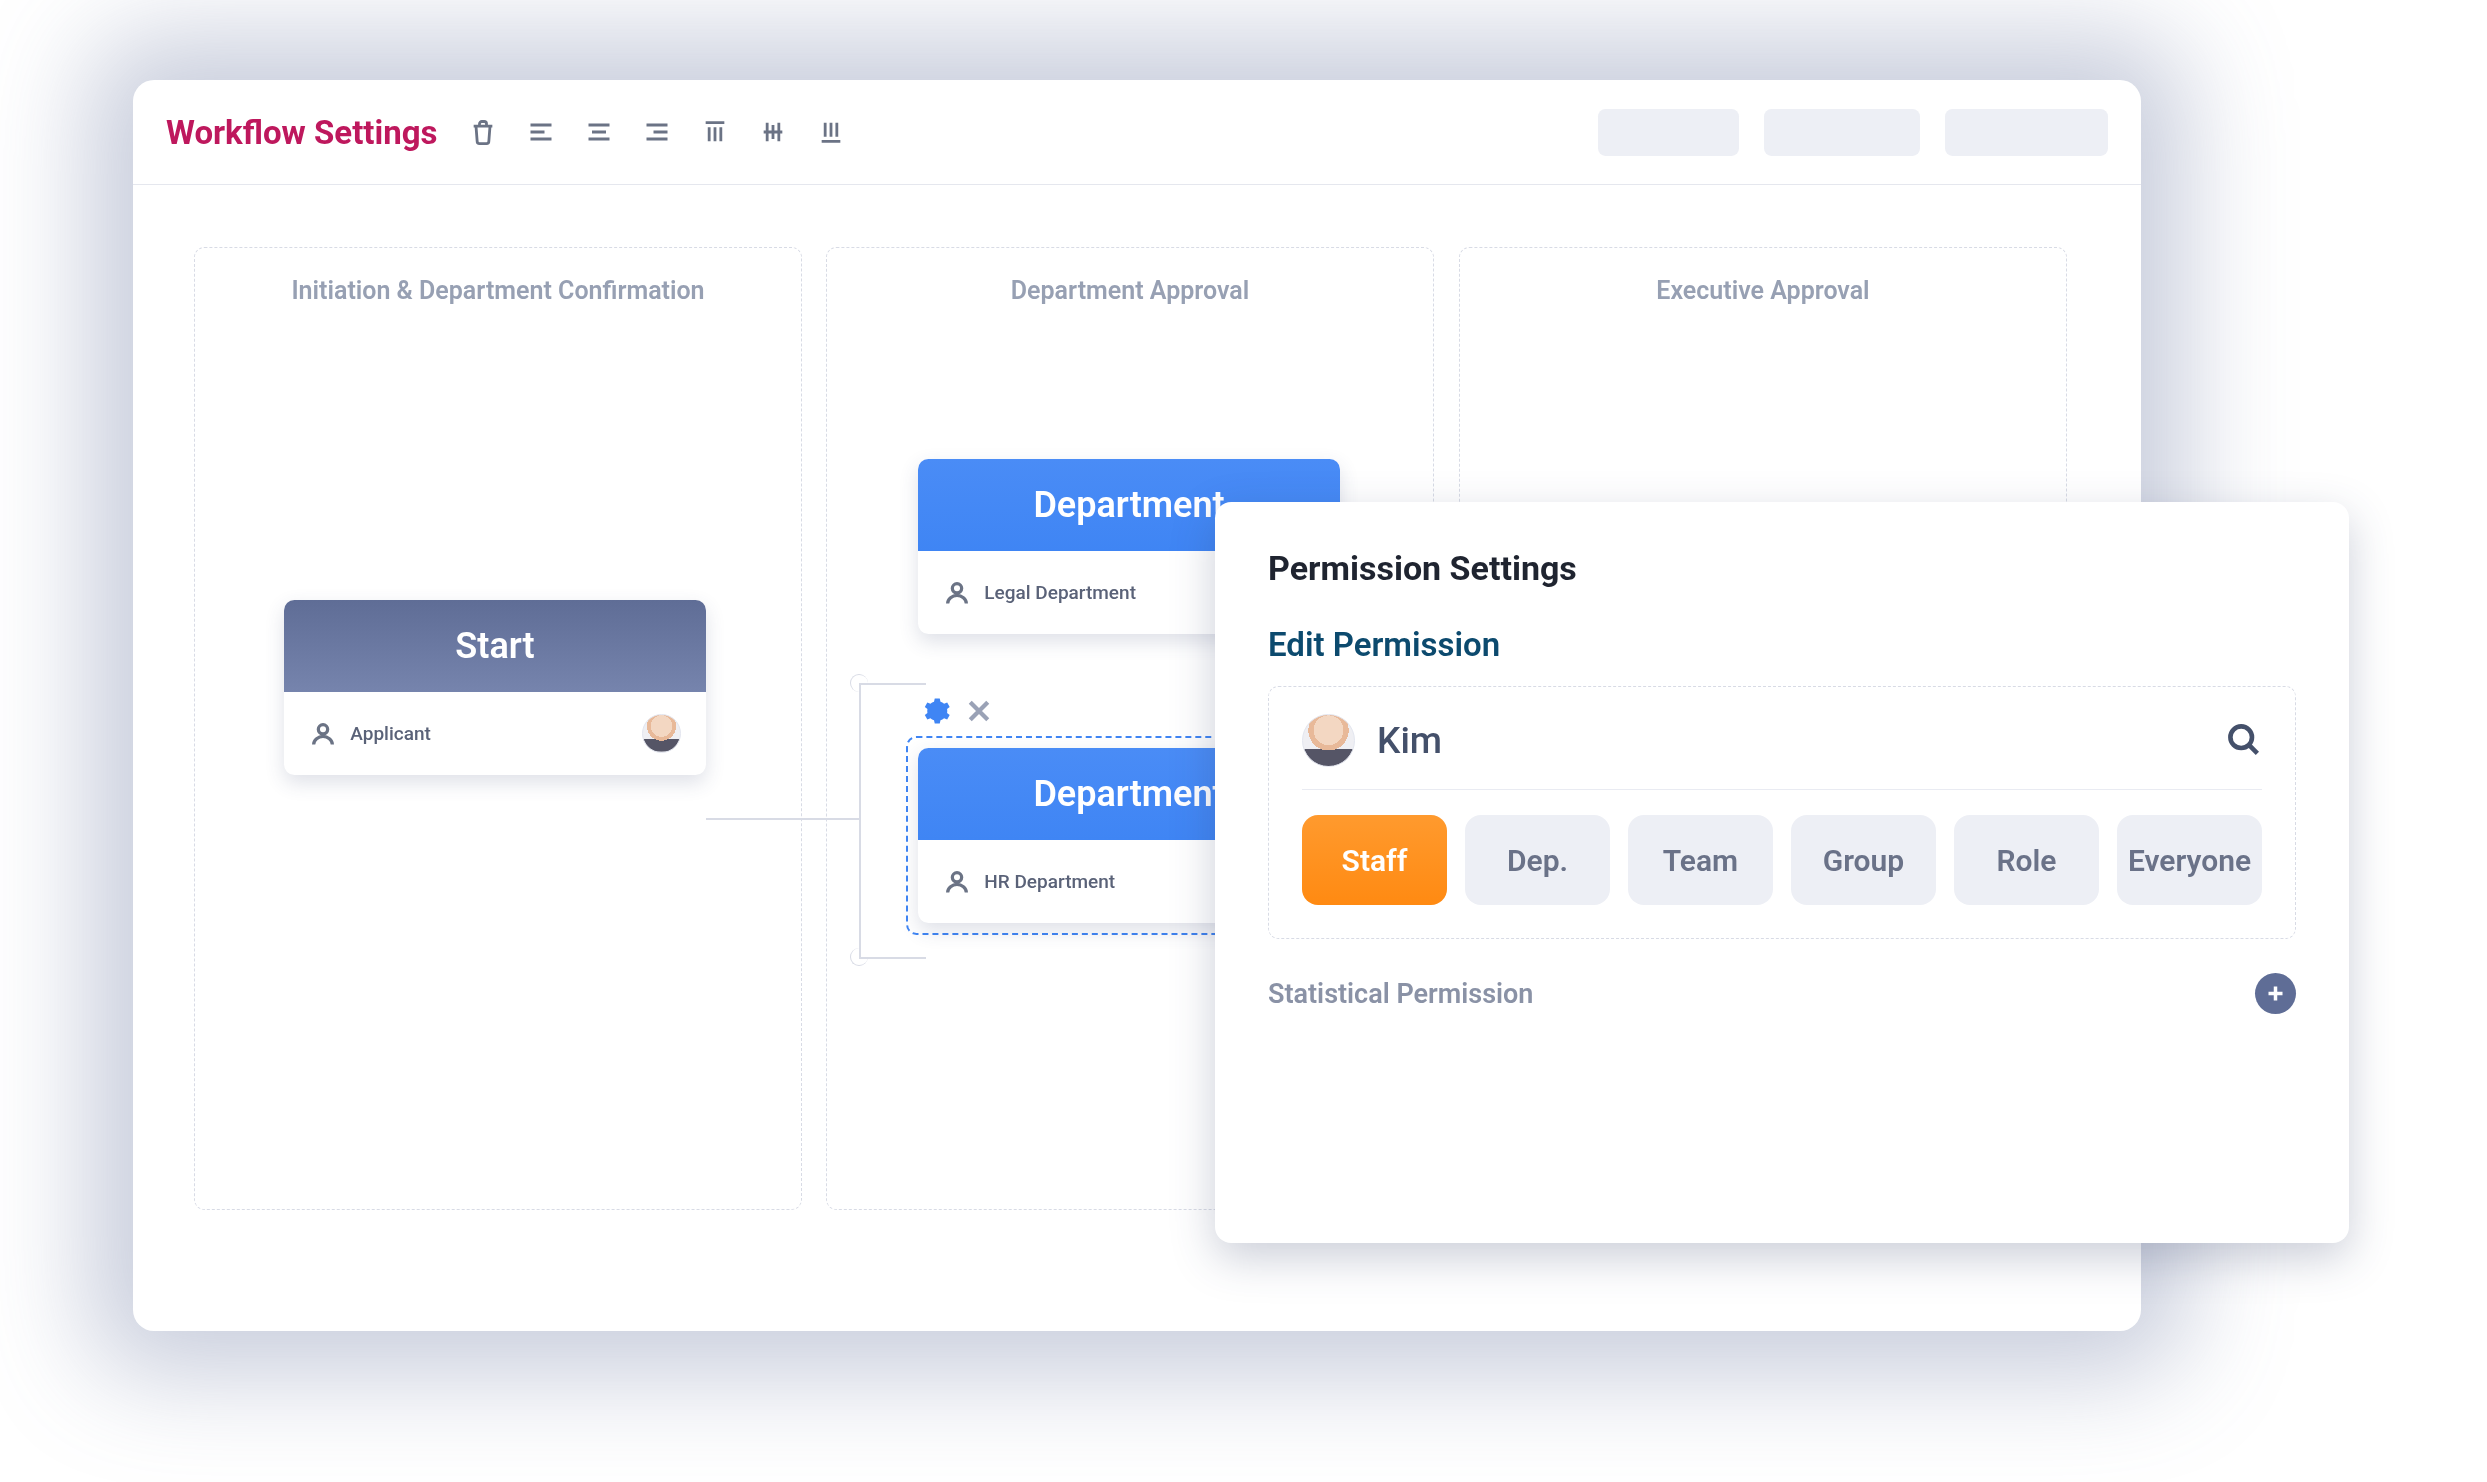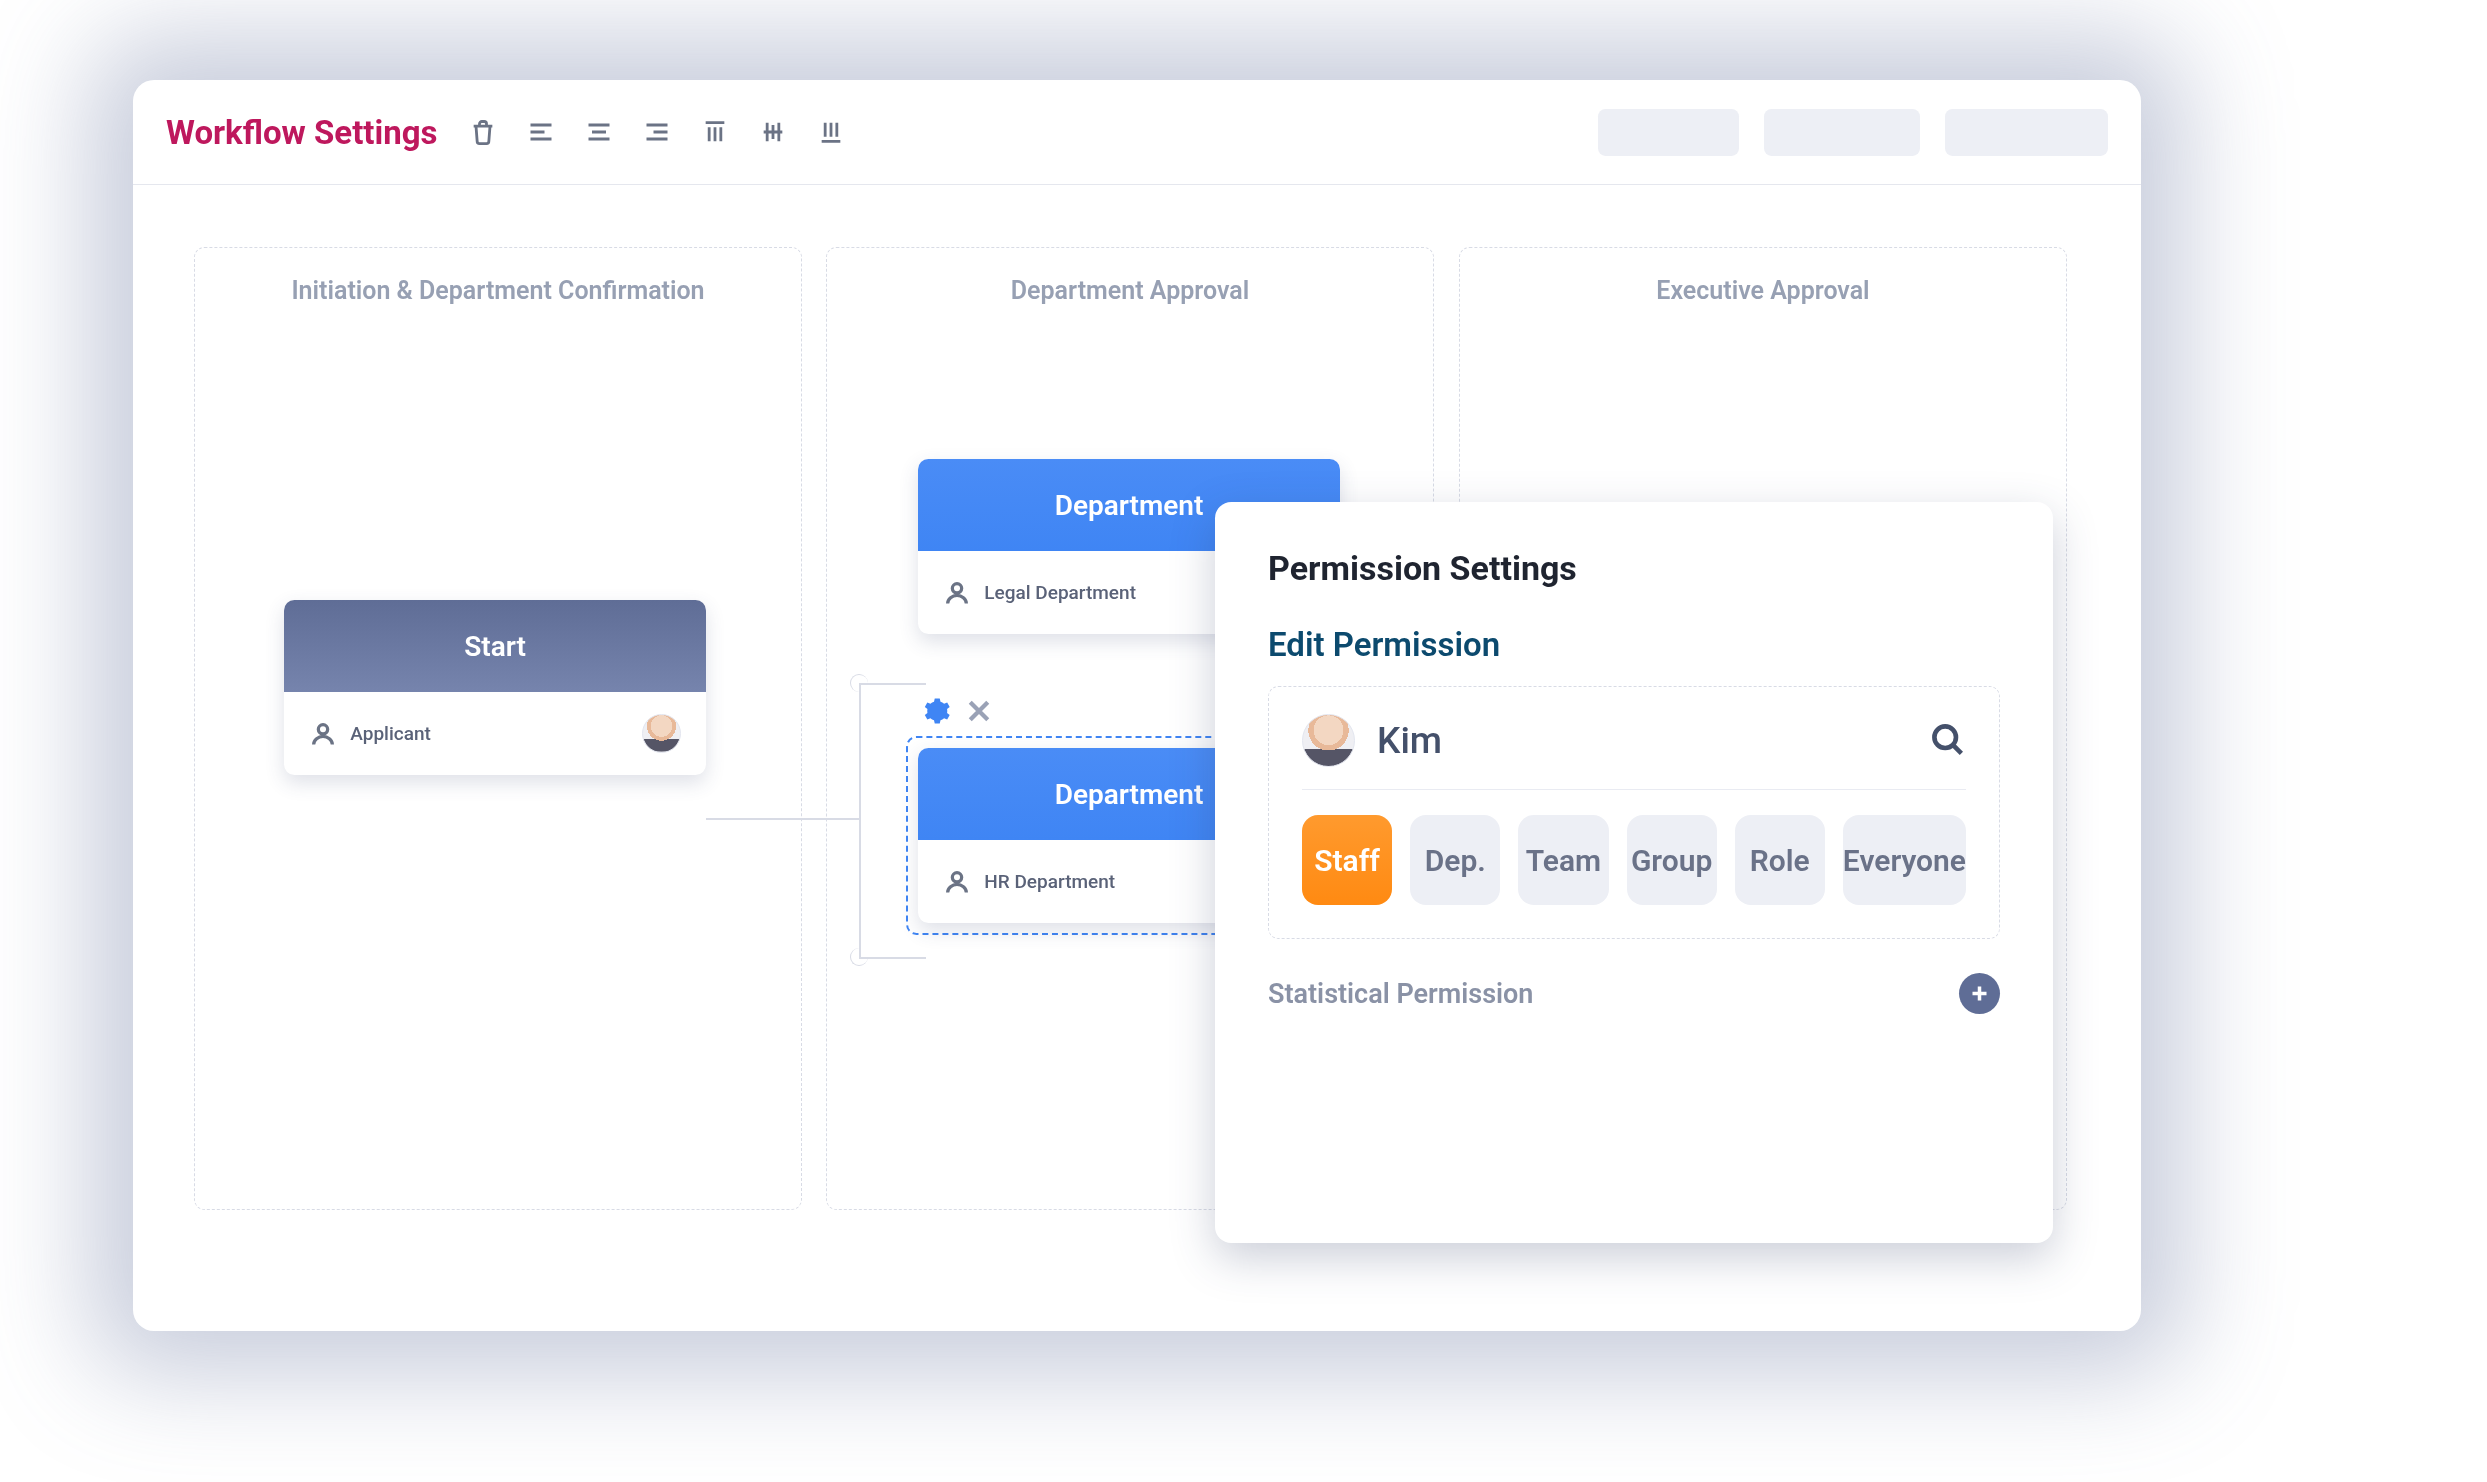--- a/index.html
+++ b/index.html
@@ -81,21 +81,21 @@
     position: absolute;
     width: 422px;
     border-radius: 10.4px;
     background: #ffffff;
     box-shadow: 0 7.4px 19px rgba(58,71,112,0.16);
     overflow: hidden;
   }
   .node-head {
     height: 92px;
     display:flex; align-items:center; justify-content:center;
-    color:#ffffff; font-size: 28px; font-weight:600;
+    color:#ffffff; font-size: 36px; font-weight:600;
   }
   .node.start .node-head { background: linear-gradient(180deg,#5f6d96,#7684ad); }
   .node.dept  .node-head { background: linear-gradient(180deg,#4a8cf6,#3f85f4); }
   .node-body {
     height: 83px;
     display:flex; align-items:center; gap:13.3px;
     padding: 0 25px;
     font-size: 19px; font-weight:500;
     color:#5a6278;
   }
@@ -121,21 +121,21 @@
   }
   .avatar.big { width:53px; height:53px; }
 
   .person-icon { width:28px; height:28px; }
   .person-icon svg { width:100%; height:100%; stroke:#6b7385; stroke-width:2.8; fill:none; }
 
   
   .panel {
     position:absolute;
     left: 1215px; top: 502px;
-    width: 838px; height: 741px;
+    width: 1134px; height: 741px;
     background:#ffffff;
     border-radius: 16.3px;
     box-shadow: 0 15px 44px rgba(50,62,104,0.25);
     padding: 46px 53px 30px;
   }
   .panel-title { font-size: 34px; font-weight:700; color:#1f2430; }
   .panel-sub   { font-size: 33px; font-weight:600; color:#0c4a6e; margin-top:37px; }
 
   .perm-box {
     margin-top: 22px;

